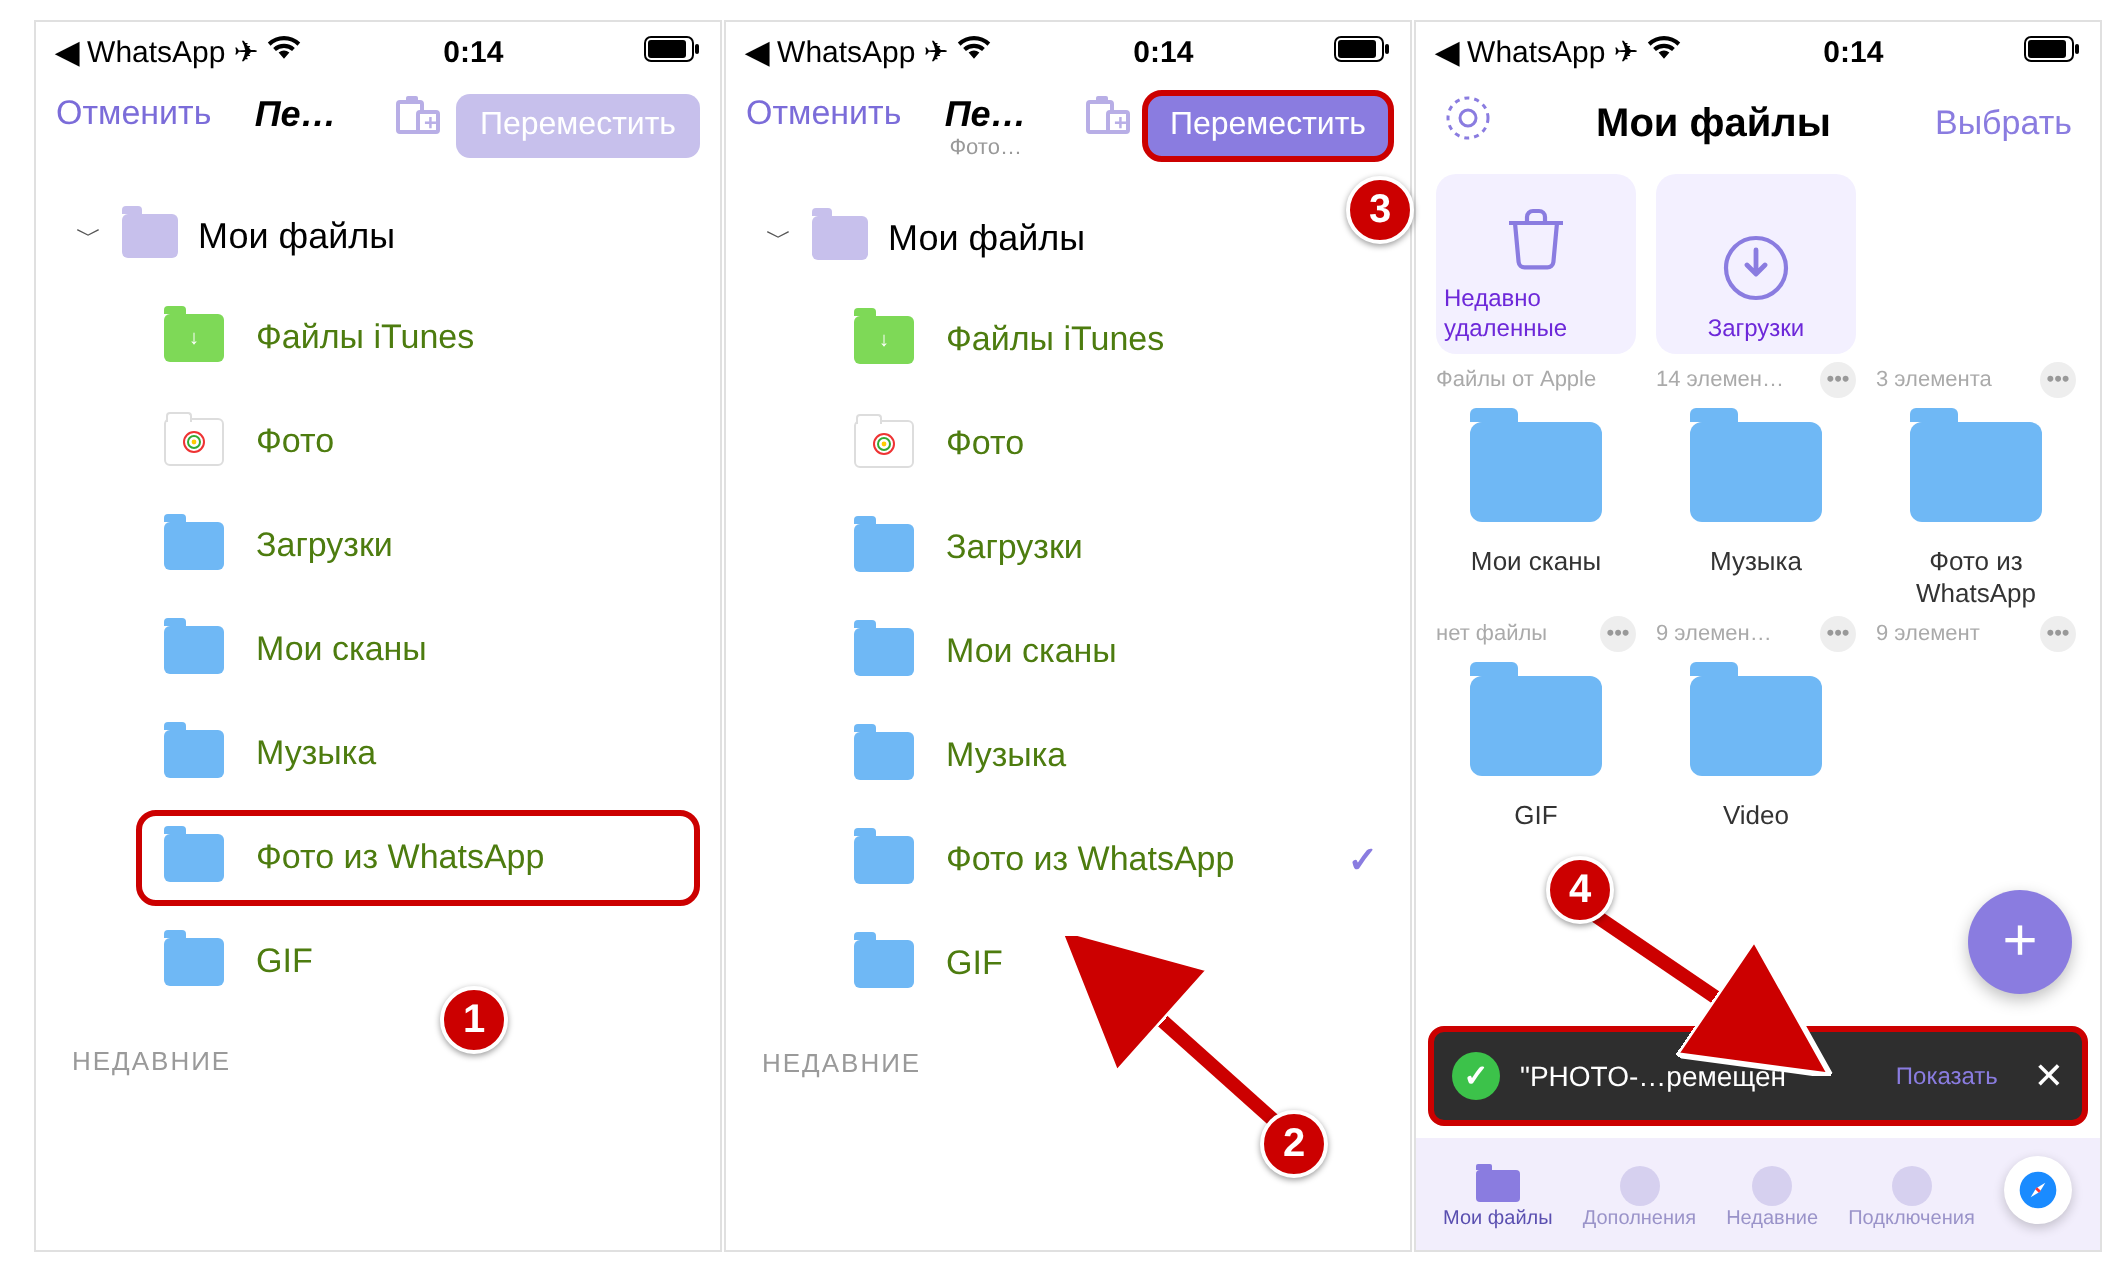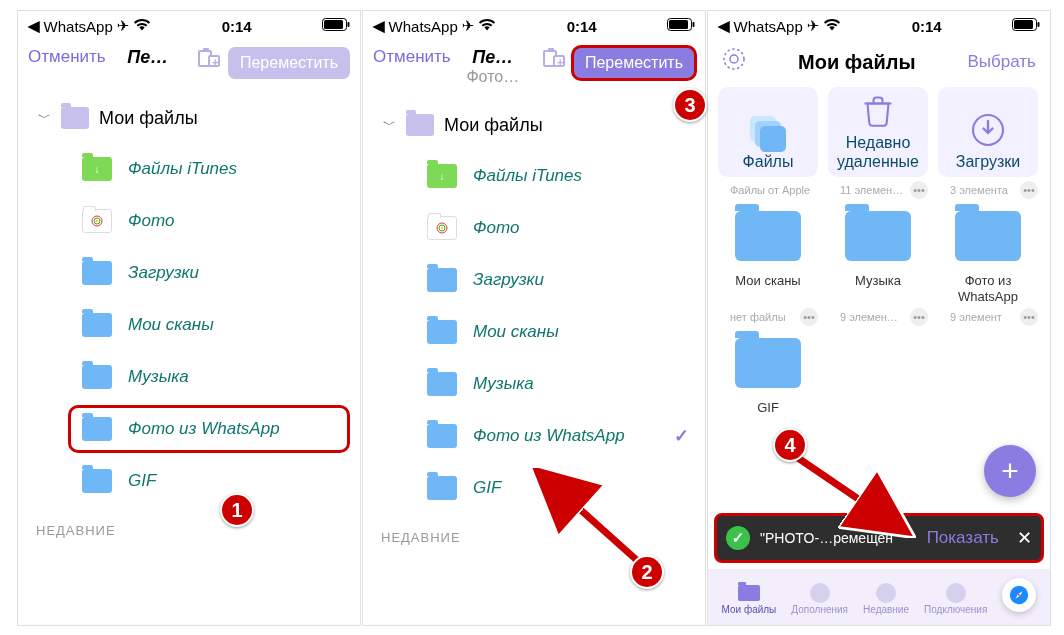--- a/index.html
+++ b/index.html
@@ -20,21 +20,21 @@
   .status .wa { font-size:15px; }
   .status .plane, .status .wifi { font-size:15px; }
   .status .time { font-weight:600; font-size:15px; }
   .status .batt { display:inline-block; }
 
   
   .hdr { display:flex; align-items:flex-start; justify-content:space-between; padding: 10px 10px 8px; }
   .hdr .cancel { color:#7b6cd9; font-size:17px; }
   .hdr .titlebox { flex:1; text-align:center; color:#000; }
   .hdr .titlebox .ttl { font-size:18px; font-weight:600;font-style:italic; }
-  .hdr .titlebox .sub { font-size:16px; color:#999; }
+  .hdr .titlebox .sub { font-size:11px; color:#999; }
   .paste-icon { width:22px; height:20px; margin:0 8px; position:relative; }
   .paste-icon .a { position:absolute; left:0; top:3px; width:14px; height:17px; border:2px solid #b8aee6; border-radius:2px; }
   .paste-icon .a .tab { position:absolute; top:-4px; left:3px; width:6px; height:4px; background:#b8aee6; border-radius:1px;}
   .paste-icon .b { position:absolute; right:0; bottom:0; width:12px; height:12px; border:2px solid #b8aee6; background:#fff; border-radius:2px;}
   .paste-icon .b .plus { position:absolute; left:2px; top:-1px; color:#b8aee6; font-size:11px; font-weight:700; }
   .btn-move {
     background:#8a7ce0; color:#fff; font-size:16px; padding:7px 12px; border-radius:7px;
     display:inline-block;
   }
   .btn-move.disabled { background:#c7c0ec; }
@@ -42,21 +42,21 @@
 
   
   .list { padding: 6px 0 0; }
   .rowhead { display:flex; align-items:center; gap:10px; padding: 14px 16px 14px 20px; }
   .chev { color:#555; font-size:13px; transform:rotate(0deg); }
   .fld-big { width:28px; height:22px; background:#c7c0ec; border-radius:3px; position:relative; }
   .fld-big::before { content:""; position:absolute; top:-4px; left:0; width:10px; height:4px; background:#c7c0ec; border-radius:2px 2px 0 0; }
   .rowhead .lbl { font-size:18px; color:#000; }
 
   .row { display:flex; align-items:center; gap:16px; padding: 14px 16px 14px 64px; position:relative; }
-  .row .lbl { font-size:17px; color:#0f766e; flex:1;font-style:italic; }
+  .row .lbl { font-size:17px; color:#4d7c0f; flex:1; }
   .row .chk { color:#8a7ce0; font-size:18px; font-weight:700; }
 
   .icon-folder { width:30px; height:24px; border-radius:3px; position:relative; }
   .icon-folder::before { content:""; position:absolute; top:-4px; left:0; width:11px; height:4px; border-radius:2px 2px 0 0; }
   .icon-folder .inner { position:absolute; inset:0; display:flex; align-items:center; justify-content:center; }
   .fld-green { background:#7ed957; } .fld-green::before{ background:#7ed957; }
   .fld-green .inner { color:#fff; font-size:10px; }
   .fld-white { background:#fff; border:1px solid #ddd; } .fld-white::before{ background:#fff; border:1px solid #ddd; border-bottom:none; }
   .fld-white .inner svg { width:14px; height:14px; }
   .fld-blue { background:#6fb8f5; } .fld-blue::before{ background:#6fb8f5; }
@@ -74,24 +74,24 @@
   .gear { color:#8a7ce0; font-size:22px; }
   .hdr3 .title3 { font-size:20px; font-weight:600; }
   .select3 { color:#8a7ce0; font-size:17px; }
 
   .grid { display:flex; flex-wrap:wrap; gap:10px; padding: 0 10px; }
   .card {
     width:100px; height:90px; border-radius:10px; position:relative;
     display:flex; flex-direction:column; align-items:center; justify-content:flex-end; padding-bottom:6px;
   }
   .card.light { background:#f3f0ff; }
-  .card .nm { font-size:16px; color:#0c4a6e; text-align:center; line-height:1.2; padding:0 4px; }
+  .card .nm { font-size:12px; color:#6d28d9; line-height:1.2; padding:0 4px; }
   .small-row { display:flex; gap:10px; padding: 4px 10px 12px; align-items:center; }
   .small-row .cell { width:100px; display:flex; align-items:center; gap:6px; }
-  .small-row .sub { font-size:11px; color:#aaa; flex:1; white-space:nowrap; overflow:hidden; text-overflow:ellipsis;margin-left:12px;}
+  .small-row .sub { font-size:11px; color:#aaa; flex:1; white-space:nowrap; overflow:hidden; text-overflow:ellipsis;}
   .dots { width:18px; height:18px; border-radius:9px; background:#eee; color:#999; font-size:11px; display:flex; align-items:center; justify-content:center; }
 
   .bigfolder { width:66px; height:50px; background:#6fb8f5; border-radius:6px; position:relative; margin-bottom:8px; }
   .bigfolder::before { content:""; position:absolute; top:-7px; left:0; width:24px; height:7px; background:#6fb8f5; border-radius:3px 3px 0 0; }
 
   .card2 { width:100px; display:flex; flex-direction:column; align-items:center; }
   .card2 .nm { font-size:13px; color:#333; text-align:center; line-height:1.2; min-height:32px; padding-top:4px; }
 
   .fab {
     position:absolute; right:14px; bottom:128px; width:52px; height:52px; border-radius:26px;
@@ -99,21 +99,21 @@
     box-shadow:0 3px 8px rgba(0,0,0,.25);
   }
 
   .toast {
     position:absolute; left:8px; right:8px; bottom:64px; height:46px; background:#2e2e2e;
     display:flex; align-items:center; padding:0 10px; gap:10px; border-radius:2px;
   }
   .toast.hl { outline:3px solid #cc0000; outline-offset:-1px; border-radius:6px; }
   .toast .ok { width:24px; height:24px; border-radius:12px; background:#3cc24a; color:#fff; display:flex; align-items:center; justify-content:center; font-size:15px; font-weight:700; }
   .toast .msg { color:#fff; font-size:14px; flex:1; }
-  .toast .show { color:#8a7ce0; font-size:17px; }
+  .toast .show { color:#8a7ce0; font-size:12px; }
   .toast .x { color:#fff; font-size:18px; padding-left:8px; }
 
   .tabbar {
     position:absolute; left:0; right:0; bottom:0; height:56px; background:#f2eefc;
     display:flex; align-items:center; justify-content:space-around; padding:4px 6px 0;
   }
   .tab { display:flex; flex-direction:column; align-items:center; font-size:10px; color:#9a93c9; gap:2px; }
   .tab.active { color:#5a4fb0; }
   .tab .ic { width:24px; height:18px; display:flex; align-items:center; justify-content:center; }
   .tab .ic .mf { width:22px; height:16px; background:#8a7ce0; border-radius:2px; position:relative; }
@@ -349,28 +349,20 @@
             <circle cx="12" cy="12" r="10" fill="none" stroke="#8a7ce0" stroke-width="1.5" stroke-dasharray="2.5 2.5"></circle>
             <circle cx="12" cy="12" r="4" fill="none" stroke="#8a7ce0" stroke-width="1.5"></circle>
           </svg>
       </span>
       <span class="title3">Мои файлы</span>
       <span class="select3">Выбрать</span>
     </div>
 
     <div class="grid">
       <div class="card light">
-        <div class="icon-files">
-            <span class="a"></span>
-            <span class="b"></span>
-            <span class="c"></span>
-          </div>
-        <div class="nm">Файлы</div>
-      </div>
-      <div class="card light">
         <div style="margin-top:8px">
           <svg width="36" height="36" viewBox="0 0 24 24">
               <path d="M5 7h14l-1.2 13a2 2 0 0 1-2 1.8H8.2a2 2 0 0 1-2-1.8Z" fill="none" stroke="#8a7ce0" stroke-width="1.4"></path>
               <path d="M3 7h18M9 7V5a2 2 0 0 1 2-2h2a2 2 0 0 1 2 2v2" fill="none" stroke="#8a7ce0" stroke-width="1.4"></path>
             </svg>
         </div>
         <div class="nm">Недавно удаленные</div>
       </div>
       <div class="card light">
         <div style="margin-top:8px">
@@ -380,21 +372,21 @@
             </svg>
         </div>
         <div class="nm">Загрузки</div>
       </div>
     </div>
     <div class="small-row">
       <div class="cell">
           <span class="sub">Файлы от Apple</span>
         </div>
       <div class="cell">
-          <span class="sub">11 элемен…</span>
+          <span class="sub">14 элемен…</span>
           <span class="dots">•••</span>
         </div>
       <div class="cell">
           <span class="sub">3 элемента</span>
           <span class="dots">•••</span>
         </div>
     </div>
 
     <div class="grid">
       <div class="card2">
@@ -422,20 +414,24 @@
       <div class="cell">
           <span class="sub">9 элемент</span>
           <span class="dots">•••</span>
         </div>
     </div>
 
     <div class="grid">
       <div class="card2">
         <div class="bigfolder"></div>
         <div class="nm">GIF</div>
+      </div>
+      <div class="card2">
+        <div class="bigfolder"></div>
+        <div class="nm">Video</div>
       </div>
     </div>
 
     <div class="fab">+</div>
 
     <div class="toast hl">
       <span class="ok">✓</span>
       <span class="msg">"PHOTO-…ремещен</span>
       <span class="show">Показать</span>
       <span class="x">✕</span>

